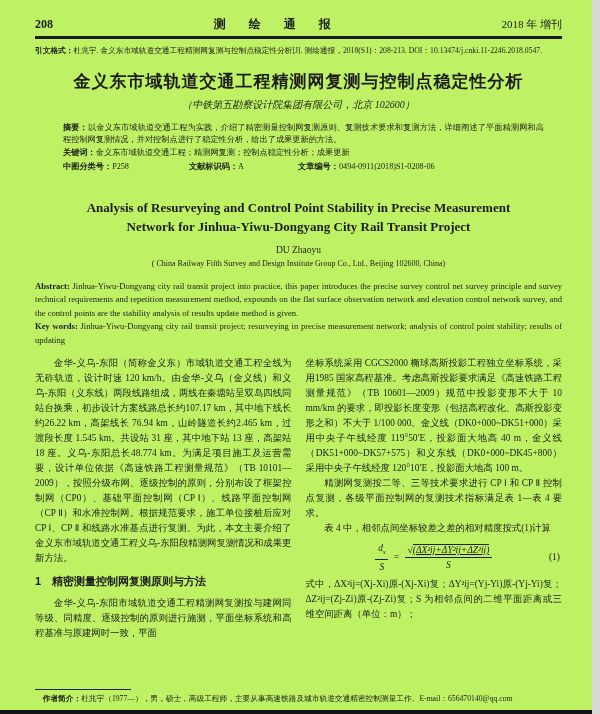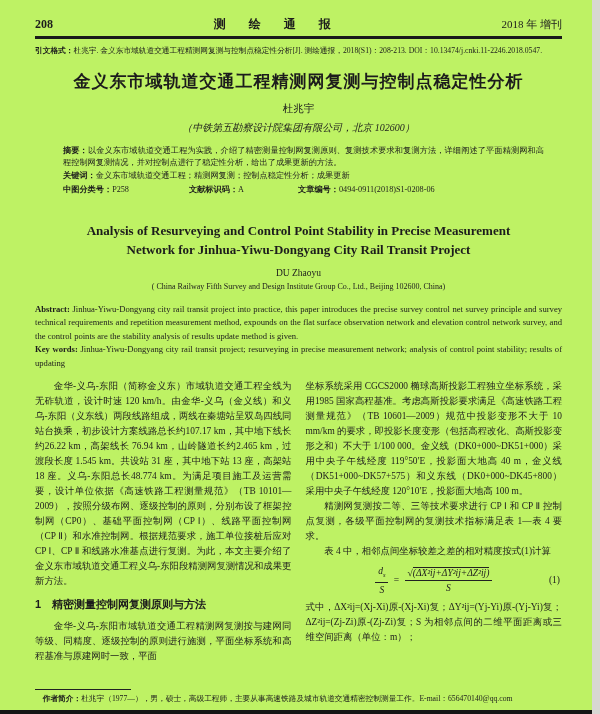--- a/index.html
+++ b/index.html
@@ -40,21 +40,21 @@
     font-weight:bold; font-size:11px; margin:8px 0 7px 0; text-indent:0;
     font-family:"Liberation Sans", sans-serif; text-align:left;
   }
   
   .formula-row { position:relative; text-align:center; margin:6px 0 4px 0; font-size:9.5px; font-style:italic; }
   .frac { display:inline-block; vertical-align:middle; text-align:center; line-height:12px; }
   .frac .fnum { display:block; border-bottom:0.8px solid #222; padding:0 3px 1px 3px; }
   .frac .fden { display:block; padding-top:1px; }
   .eqsign { margin:0 3px; font-style:normal; }
   .sqrt-sign { font-style:normal; }
-  .radicand { border-top:0.8px solid #222; }
+  .radicand { border-top:0.8px solid #222;text-decoration:underline; }
   .eqno { position:absolute; right:2px; top:50%; transform:translateY(-50%); font-style:normal; }
   sub { font-size:6.5px; }
   
   .footnote { position:absolute; left:35px; right:30px; bottom:9px; font-size:7.7px; line-height:10.6px; }
   .footnote-rule { width:96px; height:1px; background:#222; margin-bottom:4px; }
   .footnote-text { text-indent:1em; }
   .bottom-bar { position:absolute; left:0; right:0; bottom:0; height:4px; background:#151515; }
 </style>
 </head>
 <body>
@@ -66,21 +66,20 @@
     <span class="jtitle">测 绘 通 报</span>
     <span class="jissue">2018 年 增刊</span>
   </div>
   <div class="header-rule"></div>
 
   <div class="citation">
     <span class="blabel">引文格式：</span><span>杜兆宇. 金义东市域轨道交通工程精测网复测与控制点稳定性分析[J]. 测绘通报，2018(S1)：208-213. DOI：10.13474/j.cnki.11-2246.2018.0547.</span>
   </div>
 
   <div class="title-cn">金义东市域轨道交通工程精测网复测与控制点稳定性分析</div>
-  <div class="author-cn">杜兆宇</div>
   <div class="affil-cn">（中铁第五勘察设计院集团有限公司，北京 102600）</div>
 
   <div class="abs-block">
     <div>
       <span class="blabel">摘要：</span><span>以金义东市域轨道交通工程为实践，介绍了精密测量控制网复测原则、复测技术要求和复测方法，详细阐述了平面精测网和高程控制网复测情况，并对控制点进行了稳定性分析，给出了成果更新的方法。</span>
     </div>
     <div>
       <span class="blabel">关键词：</span><span>金义东市域轨道交通工程；精测网复测；控制点稳定性分析；成果更新</span>
     </div>
     <div class="class-line">

